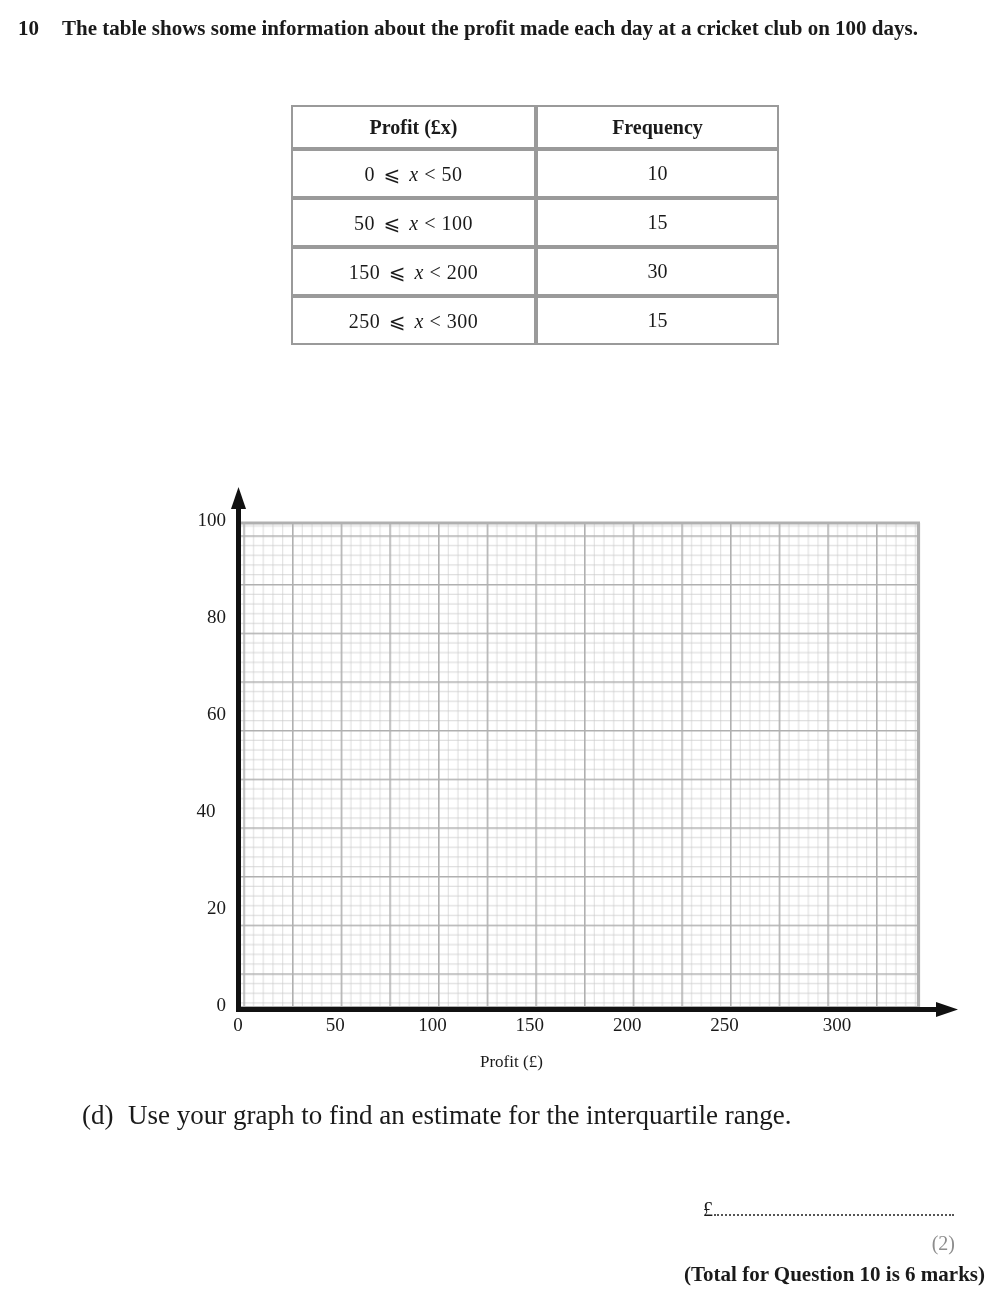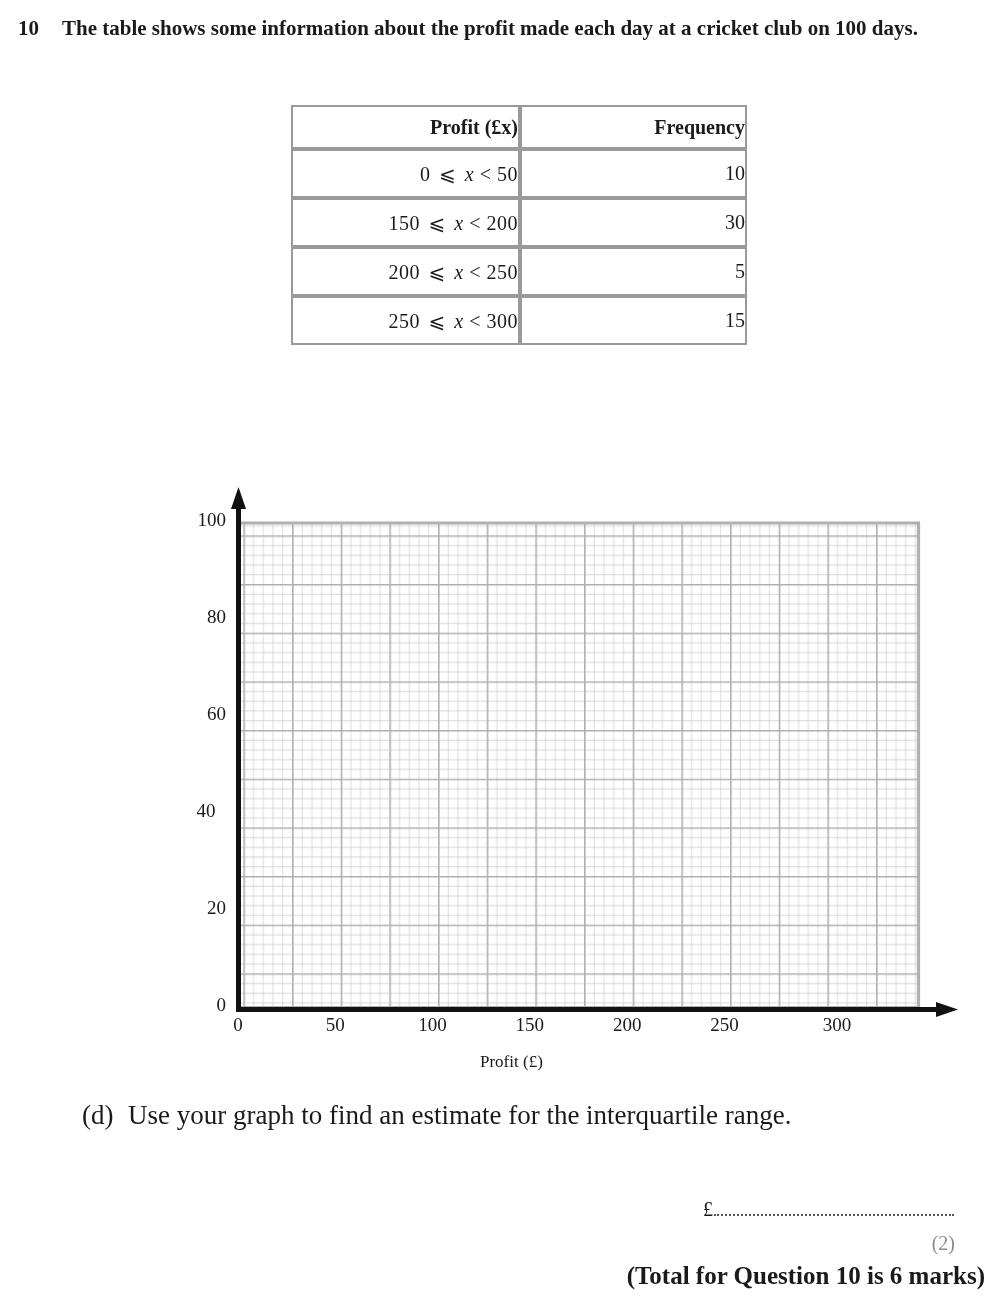--- a/index.html
+++ b/index.html
@@ -45,24 +45,24 @@
     top: 105px;
   }
   table.freq {
     border-collapse: separate;
     border-spacing: 0;
     table-layout: fixed;
   }
   table.freq td, table.freq th {
     border: 2px solid #9a9a9a;
     font-size: 20px;
-    text-align: right;
+    text-align: center;
     font-weight: normal;
     background: #fff;
-    padding: 0;
+    padding: 8px;
   }
   table.freq th {
     font-weight: bold;
     font-size: 20px;
   }
   .col-profit { width: 225px; }
   .col-freq   { width: 223px; }
   .row-h  { height: 44px; }
   .row-d  { height: 49px; }
   .ineq {
@@ -154,21 +154,21 @@
     text-align: right;
     font-size: 20px;
     color: #8d8d8d;
   }
   #marks-total {
     position: absolute;
     left: 0;
     top: 1262px;
     width: 985px;
     text-align: right;
-    font-size: 25px;
+    font-size: 21px;
     font-weight: bold;
   }
 </style>
 </head>
 <body>
 
 <div id="question-stem">
   <span class="qnum">10</span>
   <div class="qtext">The table shows some information about the profit made each day at a cricket club on 100 days.</div>
 </div>
@@ -181,26 +181,26 @@
         <th class="col-freq">Frequency</th>
       </tr>
     </thead>
     <tbody id="freq-body">
 
     <tr class="row-d">
           <td class="col-profit"><span class="ineq">0 <span class="le">⩽</span> <i>x</i> &lt; 50</span></td>
           <td class="col-freq">10</td>
         </tr>
         <tr class="row-d">
+          <td class="col-profit"><span class="ineq">50 <span class="le">⩽</span> <i>x</i> &lt; 100</span></td>
+          <td class="col-freq">15</td>
+        </tr>
+        <tr class="row-d">
           <td class="col-profit"><span class="ineq">150 <span class="le">⩽</span> <i>x</i> &lt; 200</span></td>
           <td class="col-freq">30</td>
-        </tr>
-        <tr class="row-d">
-          <td class="col-profit"><span class="ineq">200 <span class="le">⩽</span> <i>x</i> &lt; 250</span></td>
-          <td class="col-freq">5</td>
         </tr>
         <tr class="row-d">
           <td class="col-profit"><span class="ineq">250 <span class="le">⩽</span> <i>x</i> &lt; 300</span></td>
           <td class="col-freq">15</td>
         </tr>
       </tbody>
   </table>
 </div>
 
 <div id="graph-area">

